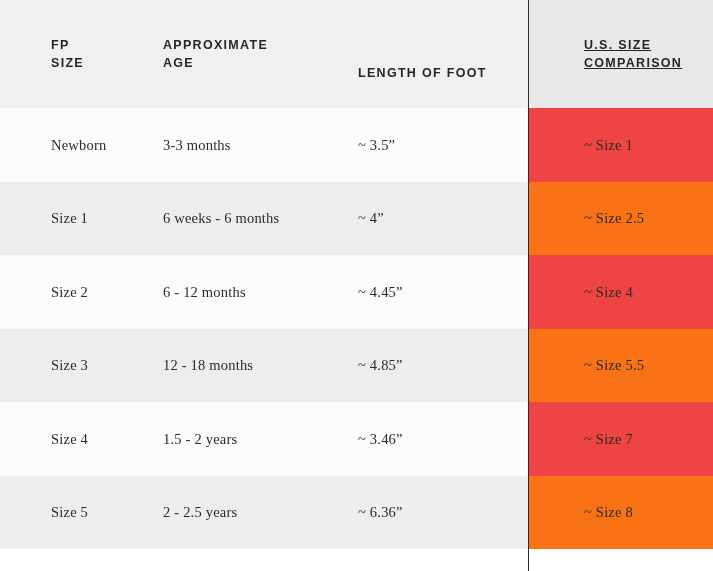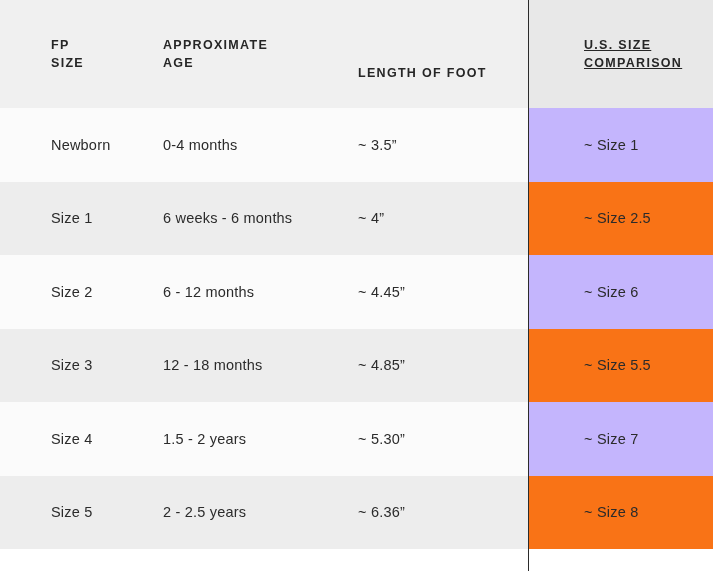--- a/index.html
+++ b/index.html
@@ -62,32 +62,33 @@
   .header-row th.h3 .cell-inner { padding-left: 56px; padding-right: 18px; text-decoration: underline; }
 
   
   .body-row td {
     height: 73.5px;
     font-size: 14.5px;
     font-weight: normal;
     color: #2b2b2b;
     line-height: 1.4;
     letter-spacing: 0.2px;
+    font-family: Liberation Serif, serif;
   }
   .body-row td.d0 .cell-inner { padding-left: 51px; padding-right: 10px; }
   .body-row td.d1 .cell-inner { padding-left: 50px; padding-right: 10px; }
   .body-row td.d2 .cell-inner { padding-left: 50px; padding-right: 10px; }
   .body-row td.d3 .cell-inner { padding-left: 56px; padding-right: 18px; }
 
   
   .body-row.odd td { background: #fbfbfb; }
   .body-row.even td { background: #ededed; margin-top: 13px; }
 
   
-  .body-row.odd td.d3 { background: #c4b5fd; }
+  .body-row.odd td.d3 { background: #ef4444; }
   .body-row.even td.d3 { background: #f97316; }
   .header-row th.h3 { background: #e8e8e8; }
 
   
   .divider {
     position: absolute;
     top: 0;
     left: 528px;
     width: 1px;
     height: 571px;
@@ -126,21 +127,21 @@
           <span class="cell-inner">U.S. SIZE COMPARISON</span>
         </th>
       </tr>
     </thead>
     <tbody>
       <tr class="body-row odd">
         <td class="d0">
             <span class="cell-inner">Newborn</span>
           </td>
         <td class="d1">
-            <span class="cell-inner">0-4 months</span>
+            <span class="cell-inner">3-3 months</span>
           </td>
         <td class="d2">
             <span class="cell-inner">~ 3.5”</span>
           </td>
         <td class="d3">
             <span class="cell-inner">~ Size 1</span>
           </td>
       </tr>
       <tr class="body-row even">
         <td class="d0">
@@ -160,21 +161,21 @@
         <td class="d0">
             <span class="cell-inner">Size 2</span>
           </td>
         <td class="d1">
             <span class="cell-inner">6 - 12 months</span>
           </td>
         <td class="d2">
             <span class="cell-inner">~ 4.45”</span>
           </td>
         <td class="d3">
-            <span class="cell-inner">~ Size 6</span>
+            <span class="cell-inner">~ Size 4</span>
           </td>
       </tr>
       <tr class="body-row even">
         <td class="d0">
             <span class="cell-inner">Size 3</span>
           </td>
         <td class="d1">
             <span class="cell-inner">12 - 18 months</span>
           </td>
         <td class="d2">
@@ -185,21 +186,21 @@
           </td>
       </tr>
       <tr class="body-row odd">
         <td class="d0">
             <span class="cell-inner">Size 4</span>
           </td>
         <td class="d1">
             <span class="cell-inner">1.5 - 2 years</span>
           </td>
         <td class="d2">
-            <span class="cell-inner">~ 5.30”</span>
+            <span class="cell-inner">~ 3.46”</span>
           </td>
         <td class="d3">
             <span class="cell-inner">~ Size 7</span>
           </td>
       </tr>
       <tr class="body-row even">
         <td class="d0">
             <span class="cell-inner">Size 5</span>
           </td>
         <td class="d1">

